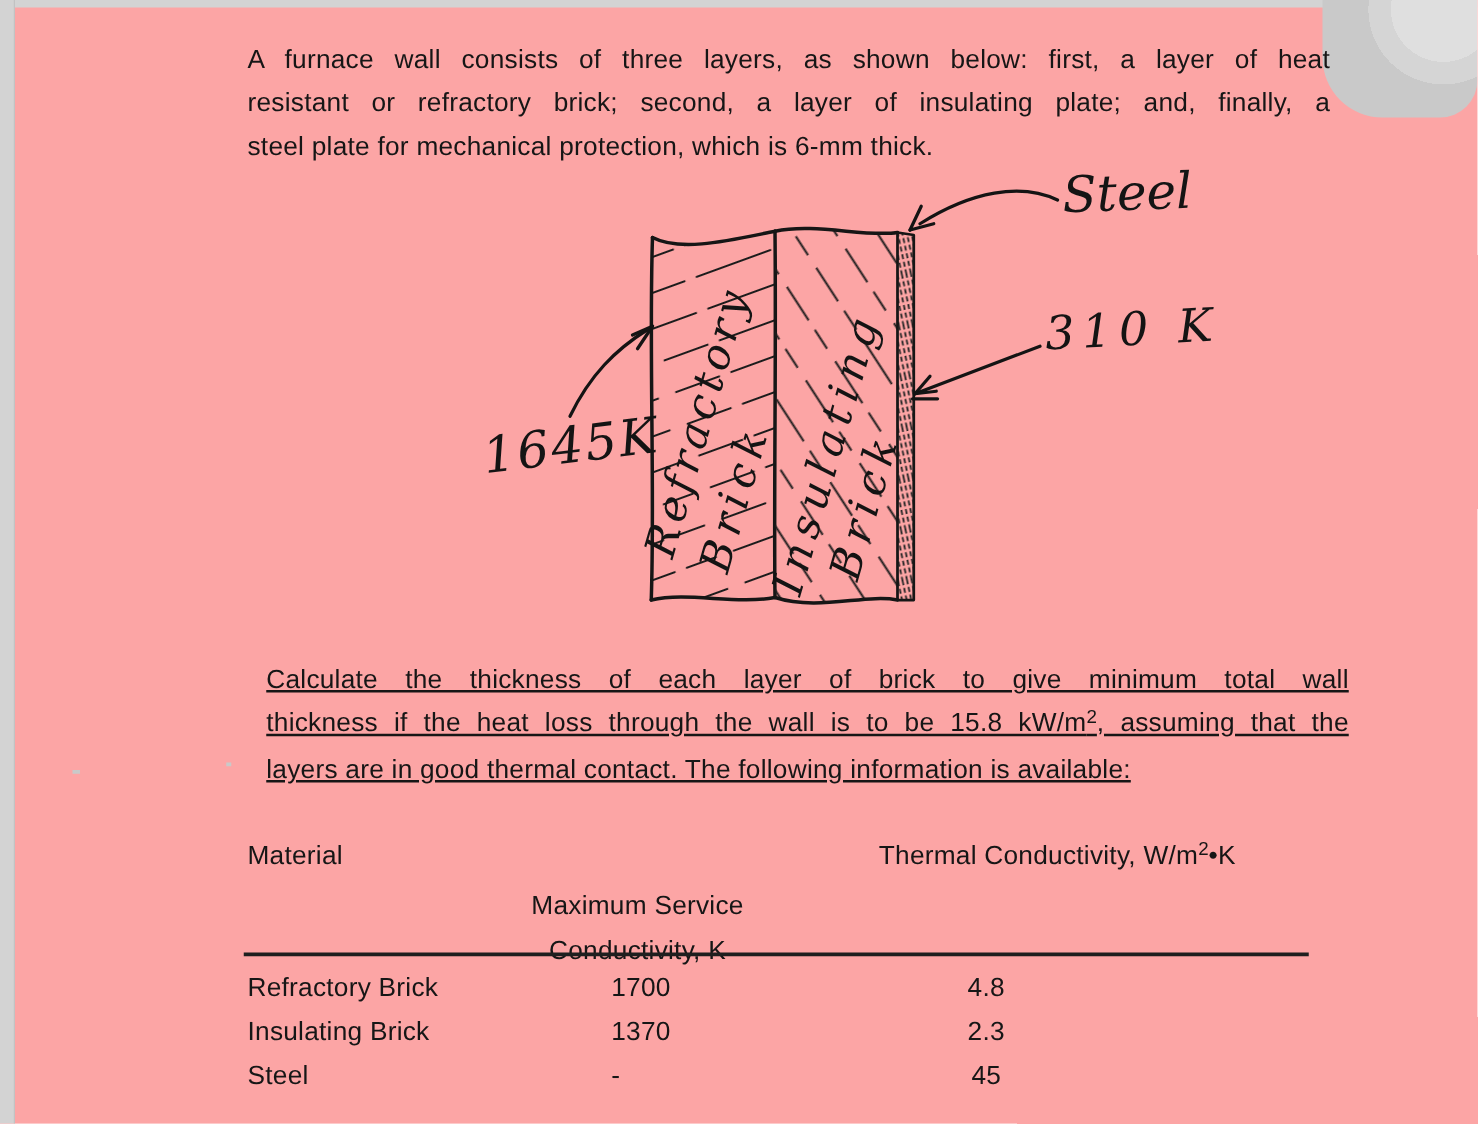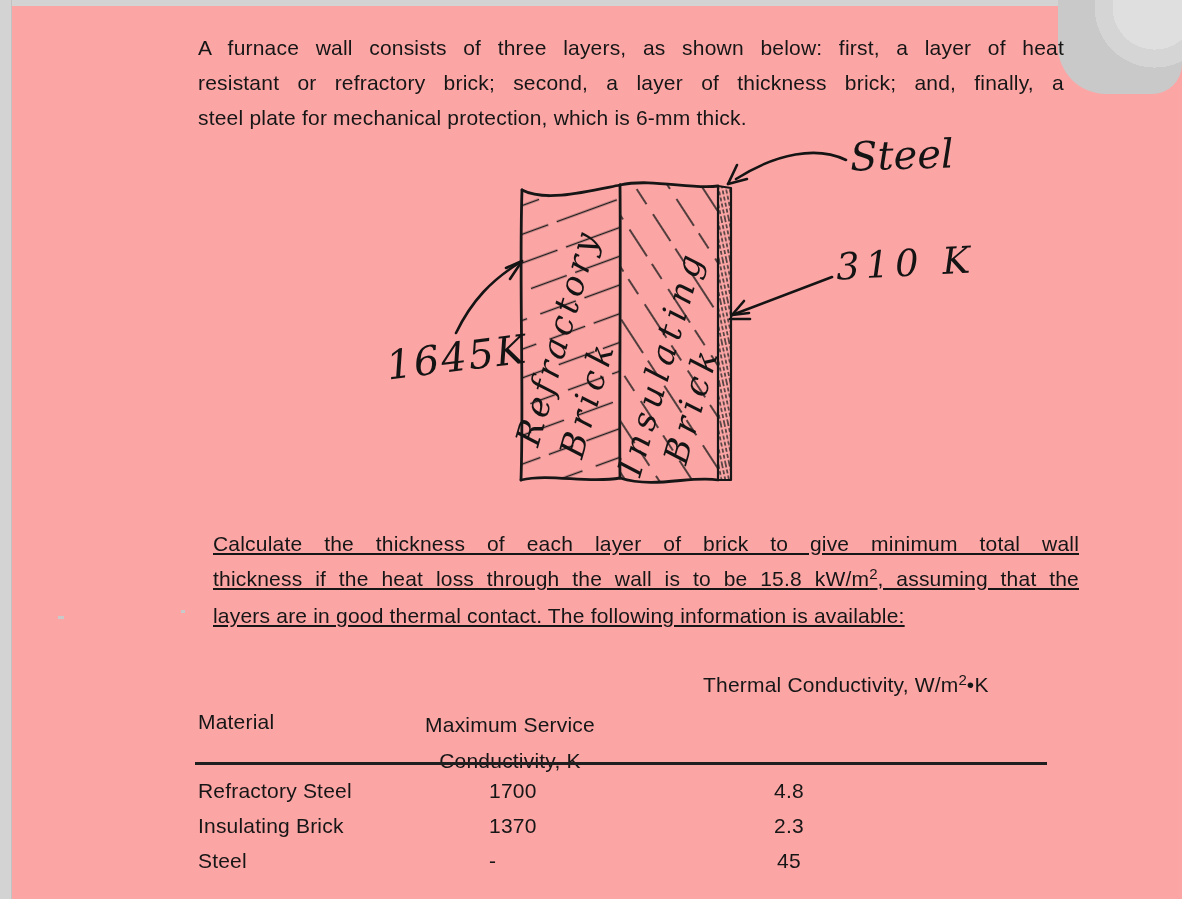--- a/index.html
+++ b/index.html
@@ -49,21 +49,21 @@
 <div class="page">
 
   <div class="edge-top"></div>
   <div class="edge-left"></div>
   <div class="corner-blob"></div>
   <div class="noise" style="left:58px; top:616px; width:6px; height:3px;"></div>
   <div class="noise" style="left:181px; top:610px; width:4px; height:3px;"></div>
 
   <div class="text-block" style="left:198px; top:30px; width:866px;">
     <div class="jline">A furnace wall consists of three layers, as shown below:  first, a layer of heat</div>
-    <div class="jline">resistant or refractory brick; second, a layer of thickness brick; and, finally, a</div>
+    <div class="jline">resistant or refractory brick; second, a layer of insulating plate; and, finally, a</div>
     <div>steel plate for mechanical protection, which is 6-mm thick.</div>
   </div>
 
   <svg class="diagram" width="600" height="390" viewBox="0 0 600 390">
     <defs>
       <pattern id="hatchA" patternUnits="userSpaceOnUse" width="160" height="27" patternTransform="rotate(-20 0 0)">
         <path d="M0 13.5 H160" fill="none" stroke="#1c1c1c" stroke-width="1.5" stroke-dasharray="38 9 26 14"></path>
       </pattern>
       <pattern id="hatchB" patternUnits="userSpaceOnUse" width="150" height="28" patternTransform="rotate(57 0 0)">
         <path d="M0 14 H150" fill="none" stroke="#1c1c1c" stroke-width="1.6" stroke-dasharray="32 9 18 12"></path>
@@ -119,31 +119,31 @@
   <div class="hand hand-310">310 K</div>
   <div class="hand hand-1645">1645K</div>
 
   <div class="text-block" style="left:213px; top:526px; width:866px;text-decoration:underline;">
     <div class="jline">Calculate the thickness of each layer of brick to give minimum total wall</div>
     <div class="jline"><span>thickness if the heat loss through the wall is to be 15.8 kW/m</span><span class="sup">2</span><span>, assuming that the</span></div>
     <div>layers are in good thermal contact.  The following information is available:</div>
   </div>
 
   <div>
-    <div class="th" style="left:198px; top:710px;">Material</div>
+    <div class="th" style="left:198px; top:673px;">Material</div>
     <div class="th th-center" style="left:404px; top:671px; width:212px;margin-top:36px;">
       <div>Maximum Service</div>
       <div>Conductivity, K</div>
     </div>
     <div class="th" style="left:703px; top:673px;"><span>Thermal Conductivity, W/m</span><span class="sup">2</span><span>•K</span></div>
 
     <div class="rule"></div>
 
     <div class="row" style="top:779px;">
-      <span class="cell-material">Refractory Steel</span>
+      <span class="cell-material">Refractory Brick</span>
       <span class="cell-temp">1700</span>
       <span class="cell-cond">4.8</span>
     </div>
     <div class="row" style="top:814px;">
       <span class="cell-material">Insulating Brick</span>
       <span class="cell-temp">1370</span>
       <span class="cell-cond">2.3</span>
     </div>
     <div class="row" style="top:849px;">
       <span class="cell-material">Steel</span>

